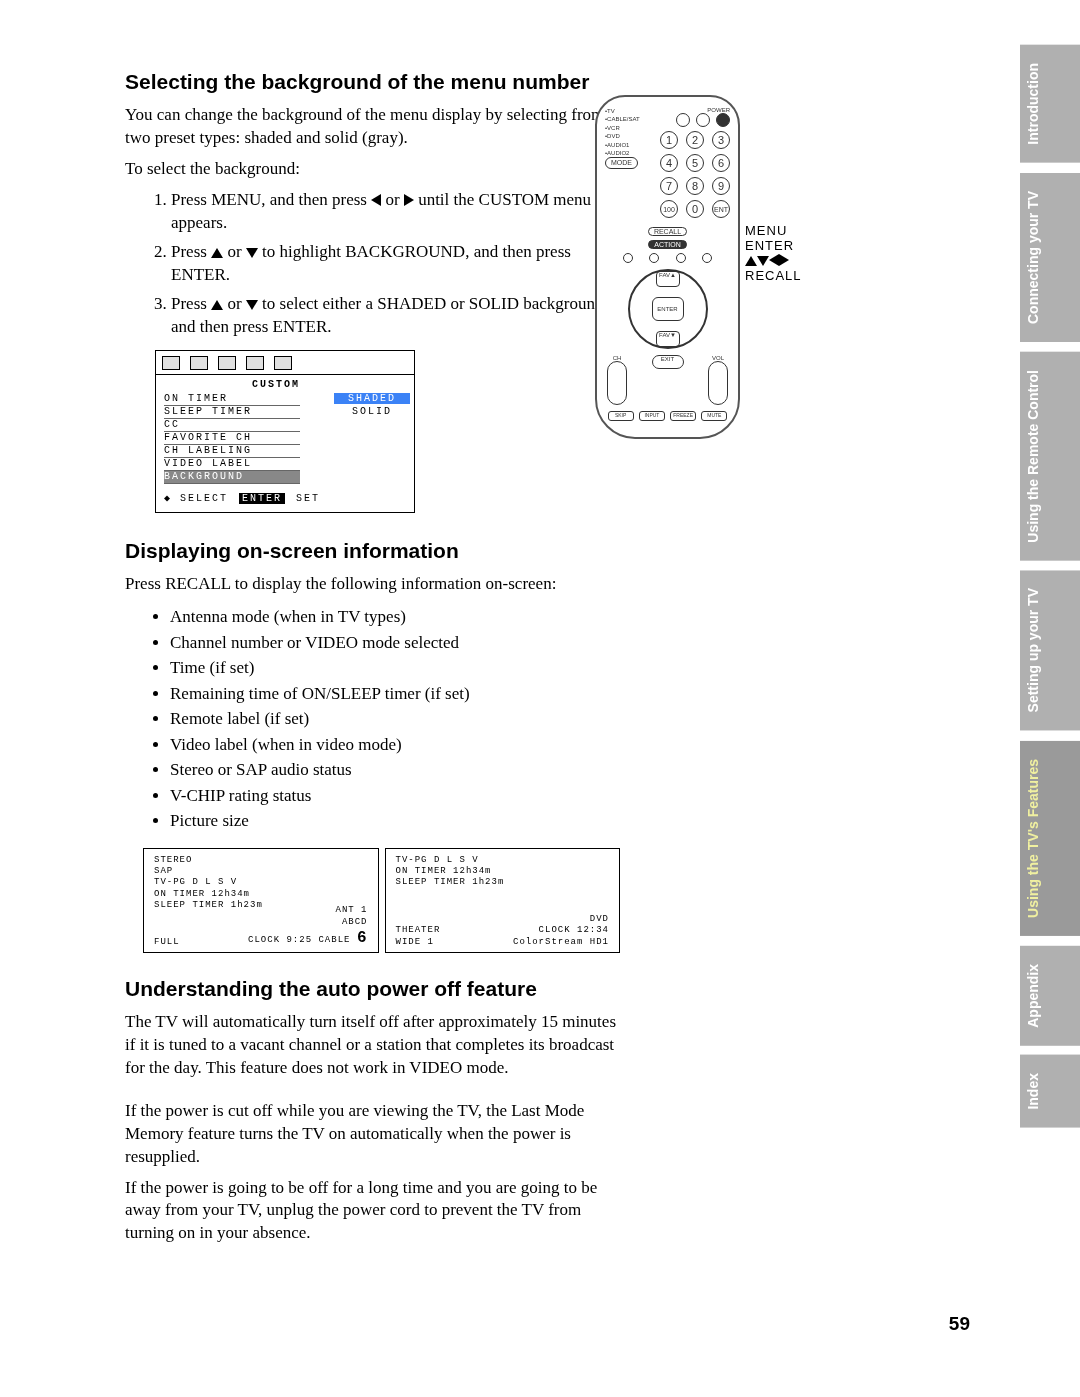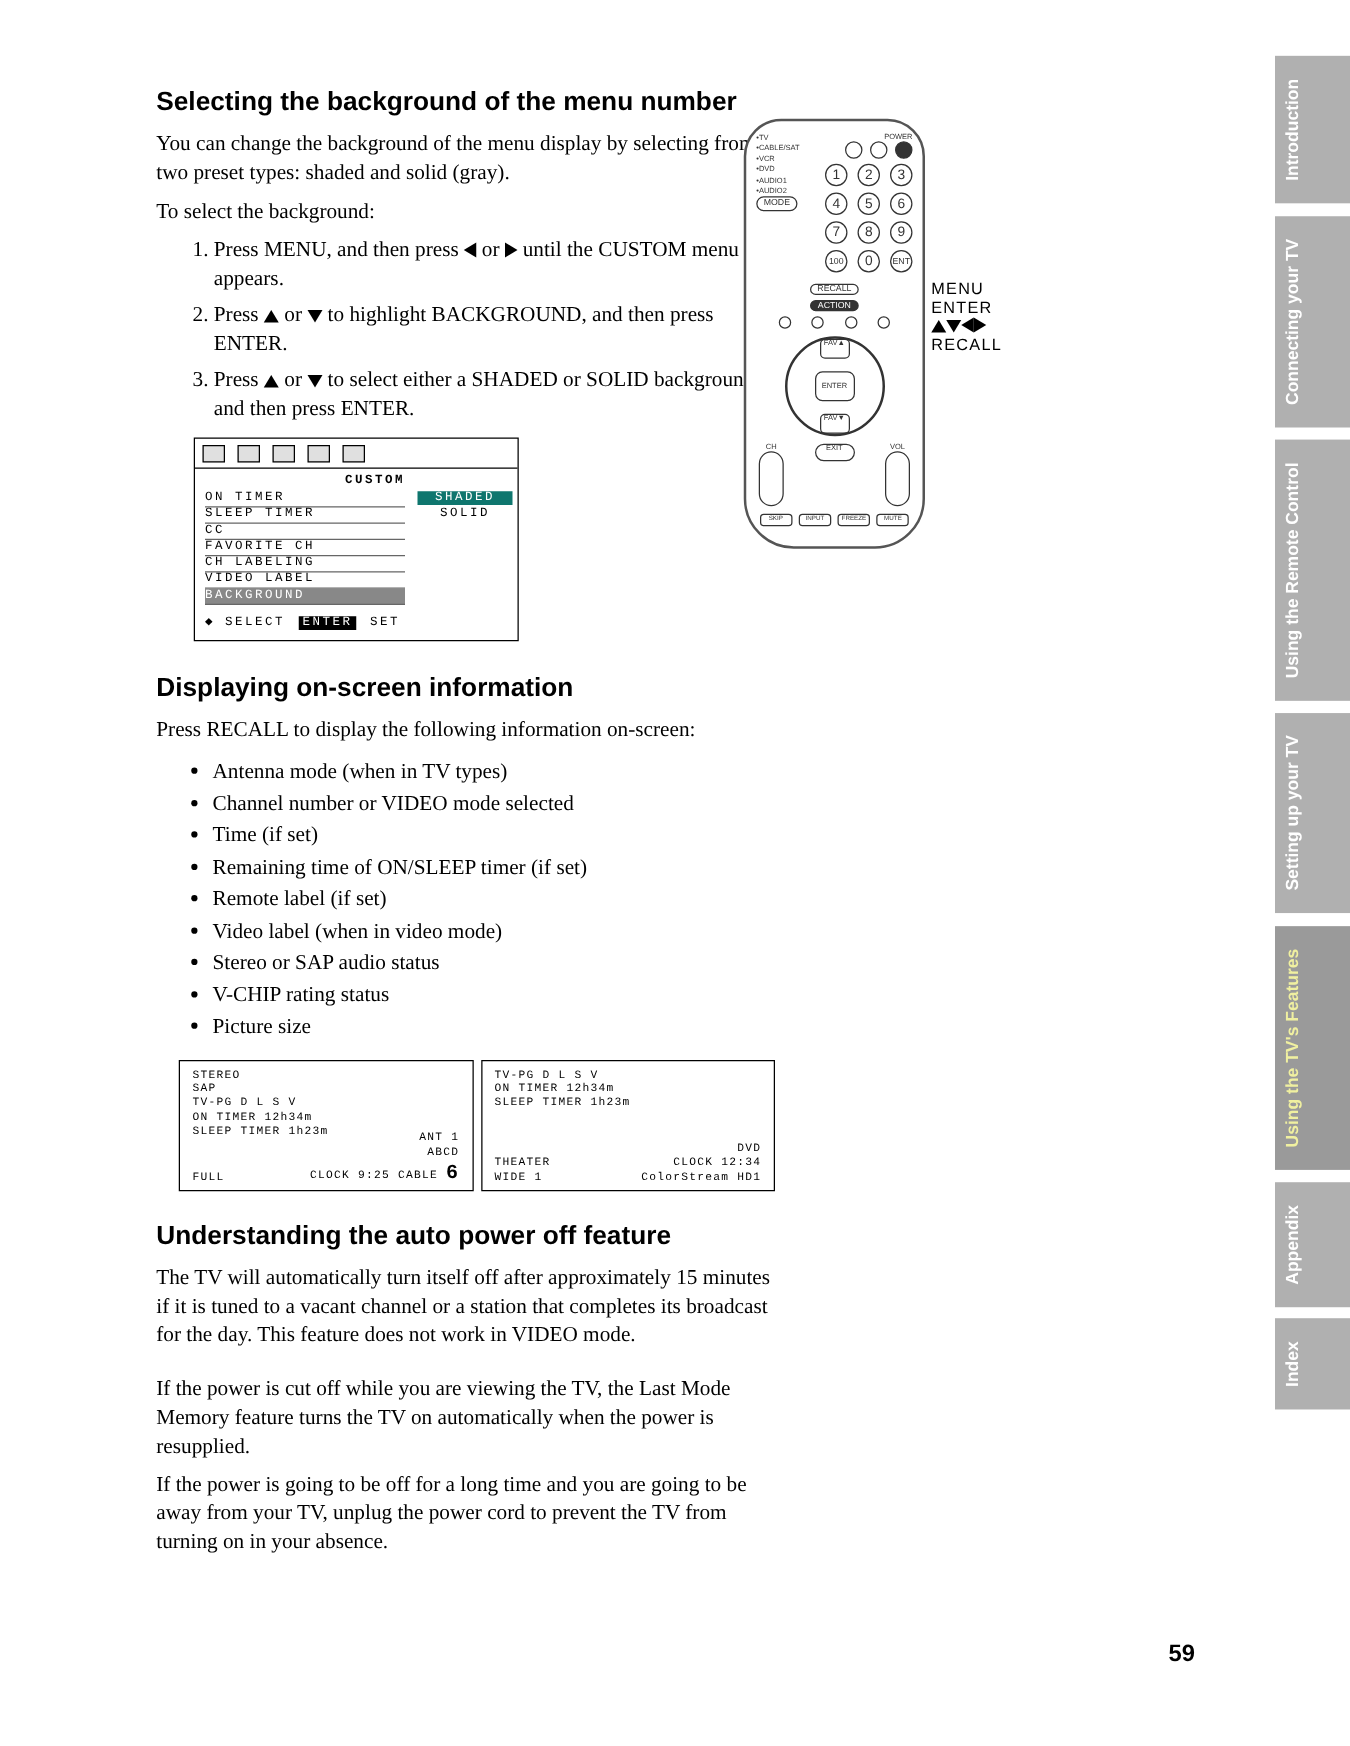--- a/index.html
+++ b/index.html
@@ -64,27 +64,27 @@
     border-bottom: 1px solid #000;
     display: flex;
     align-items: center;
     padding: 0 6px;
     gap: 10px;
   }
   .osd-iconrow span {
     width: 18px; height: 14px; border:1px solid #000; display:inline-block;
     background: #e0e0e0;
   }
-  .osd-body { display:flex; }
+  .osd-body { display:flex;gap:24px; }
   .osd-left { flex:1; padding:4px 6px 2px 8px; }
   .osd-left .lbl { text-align:right; margin-bottom:3px; font-weight:bold; }
   .osd-left .row { border-bottom:1px solid #666; padding:0 0 1px 0; }
   .osd-left .row.hi { background:#888; color:#fff; }
   .osd-right { width:84px; padding:18px 4px 0 4px; text-align:center; }
-  .osd-right .opt { background:#0f766e; color:#fff; margin-bottom:2px; padding:0 2px;}
+  .osd-right .opt { background:#3b82f6; color:#fff; margin-bottom:2px; padding:0 2px;}
   .osd-foot { padding:6px 8px 8px 8px; letter-spacing:2px; }
   .osd-foot .btn { background:#000; color:#fff; padding:0 3px; margin:0 3px; }
 
   
   .info-row { display:flex; gap:6px; margin:14px 0 24px 18px; }
   .info-box {
     border:1px solid #000;
     width: 246px; height:105px;
     font-family:'Courier New',monospace;
     font-size:9px; letter-spacing:1px;
@@ -164,21 +164,21 @@
 
   .callouts {
     position:absolute; left:150px; top:128px;
     font-family:Arial,sans-serif; font-size:13px; letter-spacing:1px;
     display:flex;flex-direction:column;
   }
   .callouts .arrows .t{display:inline-block;}
 
   .page-num {
     position:absolute;
-    bottom:62px; right:124px;
+    bottom:62px; right:110px;
     font-family:Arial,sans-serif; font-weight:bold; font-size:19px;
   }
   .section-gap { margin-top: 20px; }
 </style>
 </head>
 <body>
 
 <div class="main-content">
 
   <div>

